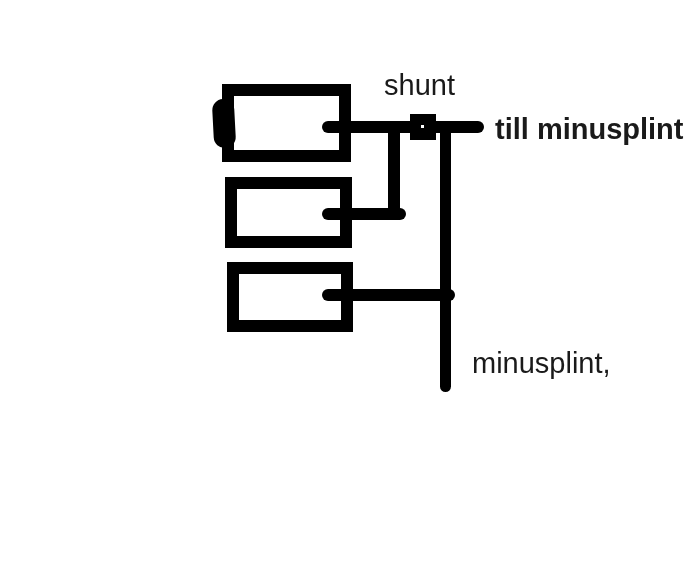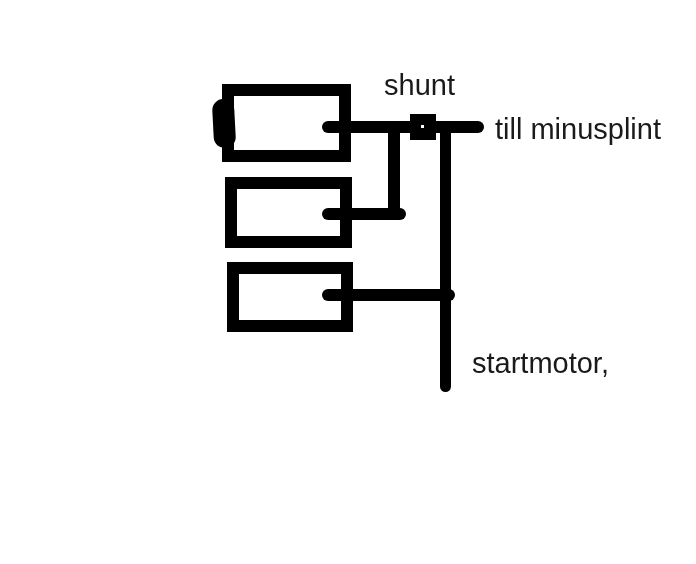--- a/index.html
+++ b/index.html
@@ -58,21 +58,21 @@
   }
 
   .sketch-label {
     position: absolute;
     font-size: 29px;
     line-height: 42px;
     color: #1a1a1a;
     white-space: nowrap;
   }
   .label-shunt     { left: 384px; top: 64px; }
-  .label-minusplint{ left: 495px; top: 108px; }
+  .label-minusplint{ left: 495px; top: 108px; font-weight: bold; }
   .label-generator { left: 472px; top: 342px; }
 </style>
 </head>
 <body>
 
 <div class="canvas">
 
   <div class="cell-box cell-1"></div>
   <div class="cell-box cell-2"></div>
   <div class="cell-box cell-3"></div>
@@ -87,16 +87,16 @@
 
   <div class="shunt-square">
     <div class="pin-hole"></div>
   </div>
 
   <div class="sketch-label label-shunt">shunt</div>
 
   <div class="sketch-label label-minusplint">till minusplint</div>
 
   <div class="sketch-label label-generator">
-    <div>startmotor,</div>
+    <div>minusplint,</div>
   </div>
 
 </div>
 
 </body></html>

